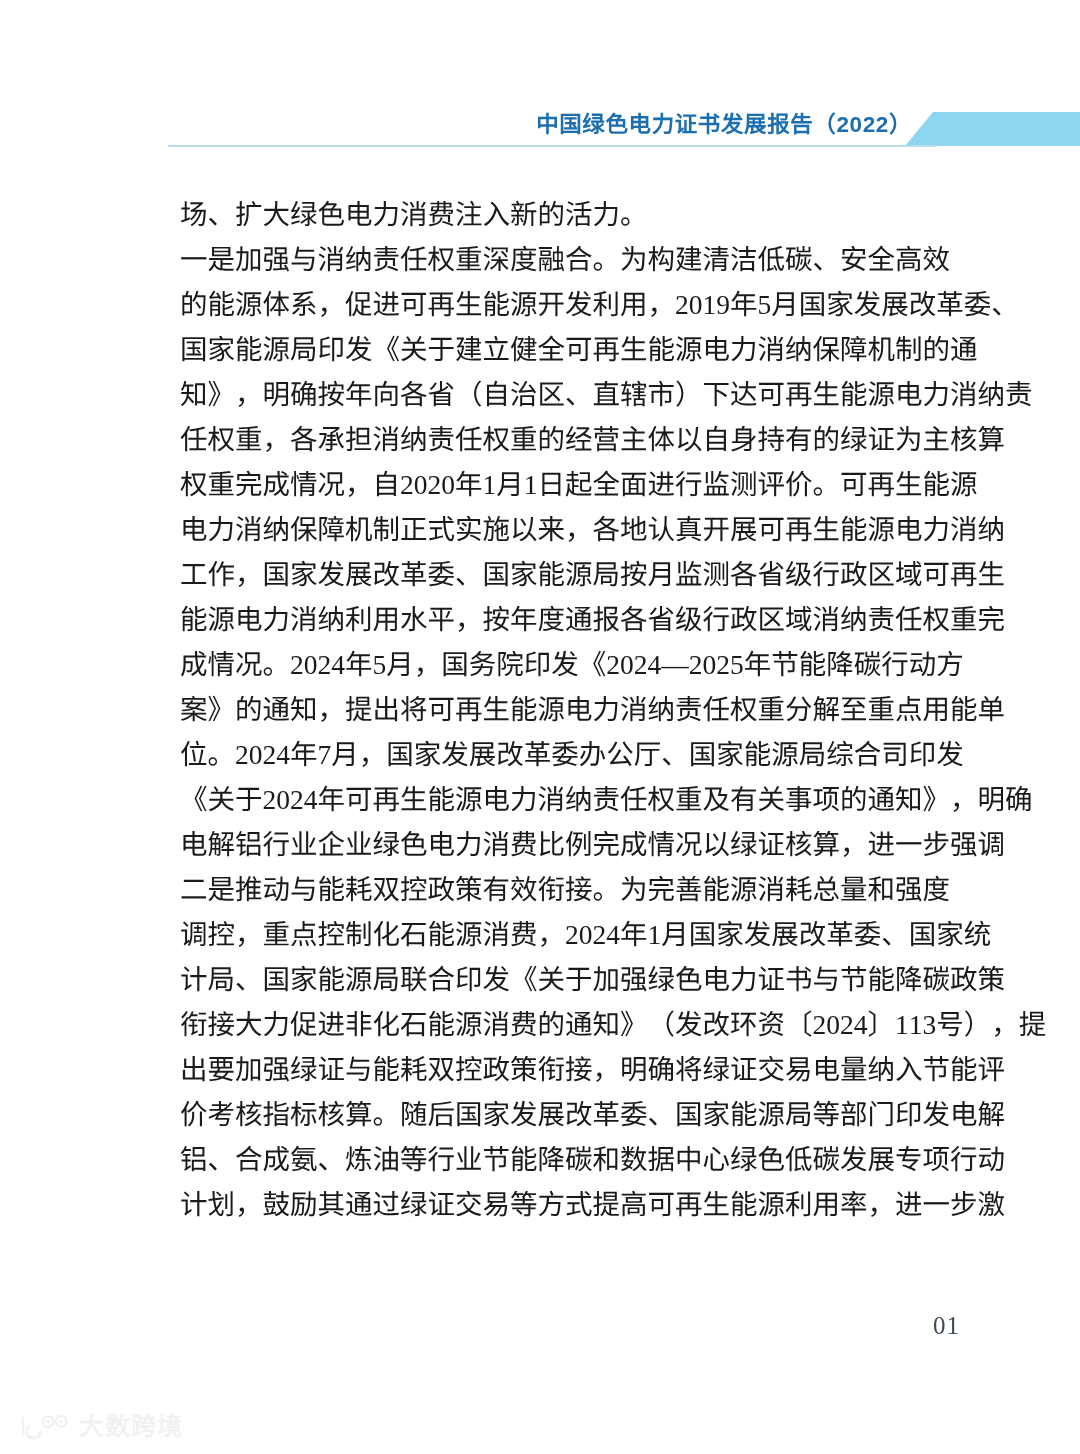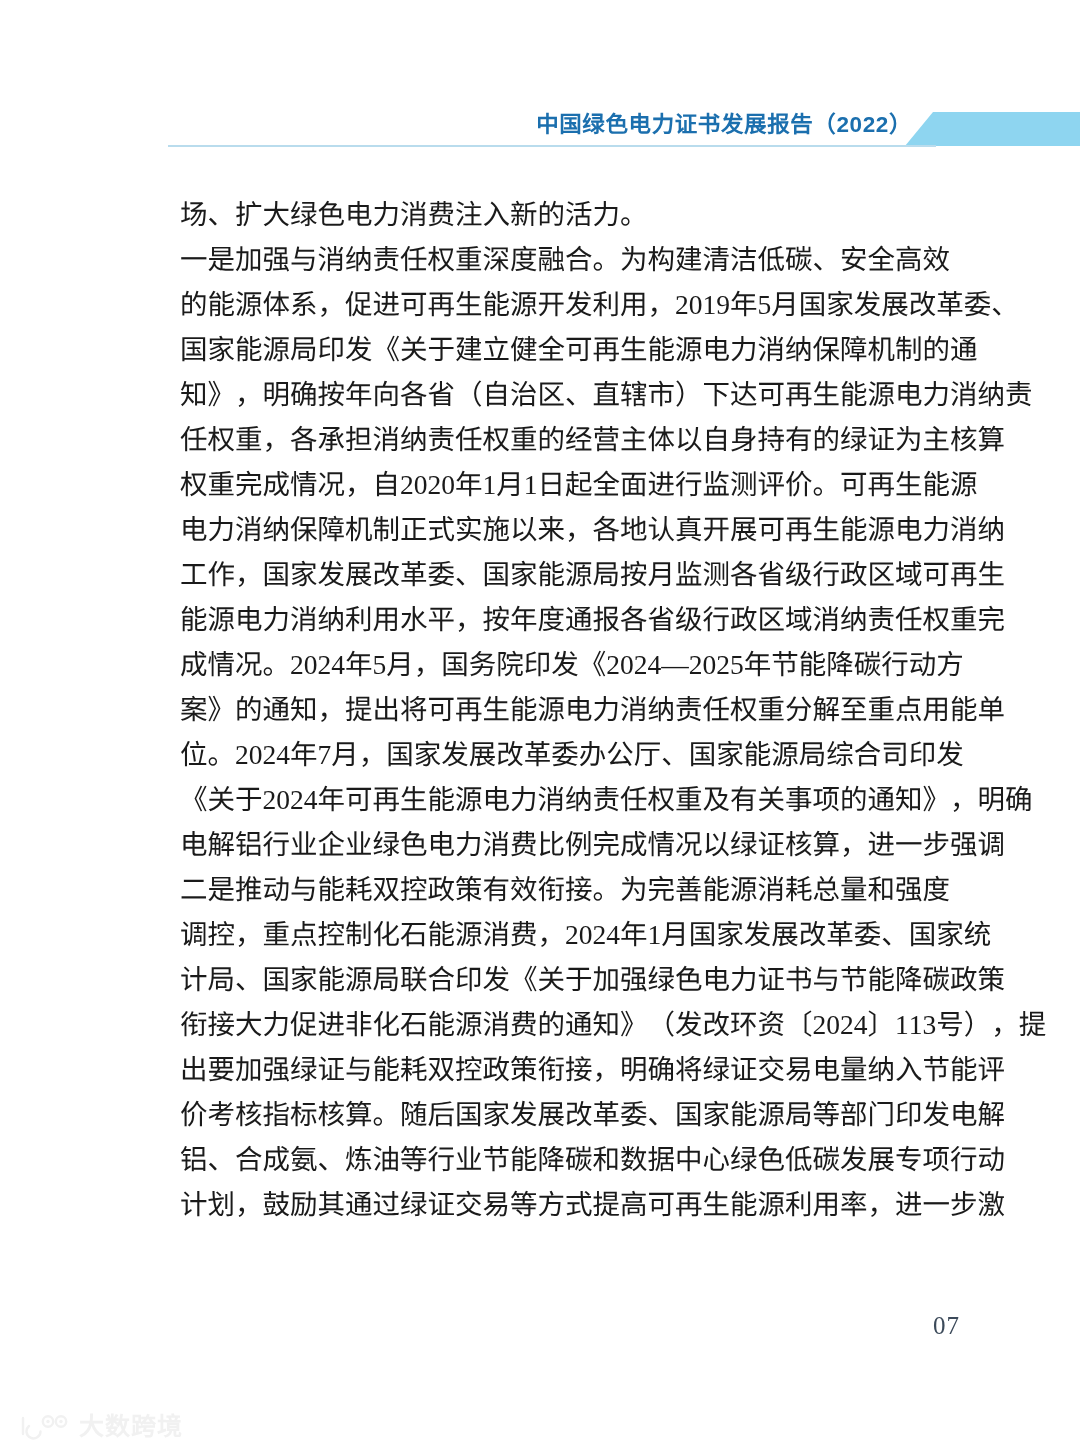--- a/index.html
+++ b/index.html
@@ -880,21 +880,21 @@
         <span>用</span>
         <span>率</span>
         <span>，</span>
         <span>进</span>
         <span>一</span>
         <span>步</span>
         <span>激</span>
       </div>
     </div>
 
-  <div class="folio">07</div>
+  <div class="folio">01</div>
 
   <div class="watermark">
     <svg class="wm-mark" viewBox="0 0 52 28">
       <g fill="none" stroke="#f1f1f1" stroke-width="2.4">
         <path d="M5 6 L5 22" stroke-linecap="round"></path>
         <path d="M11 14 a7 7 0 1 0 11.5 5.4" stroke-linecap="round"></path>
         <circle cx="30" cy="9.5" r="5.2"></circle>
         <circle cx="43" cy="9.5" r="5.2"></circle>
       </g>
       <circle cx="30" cy="9.5" r="1.7" fill="#f1f1f1"></circle>

